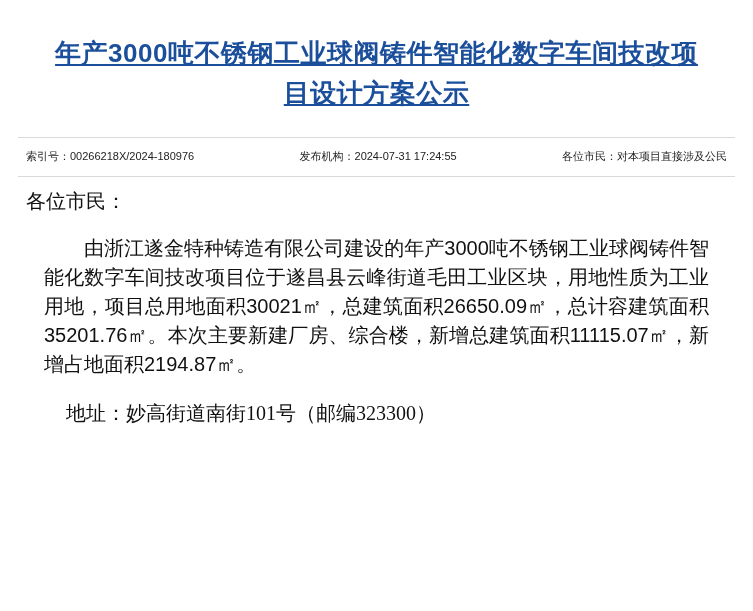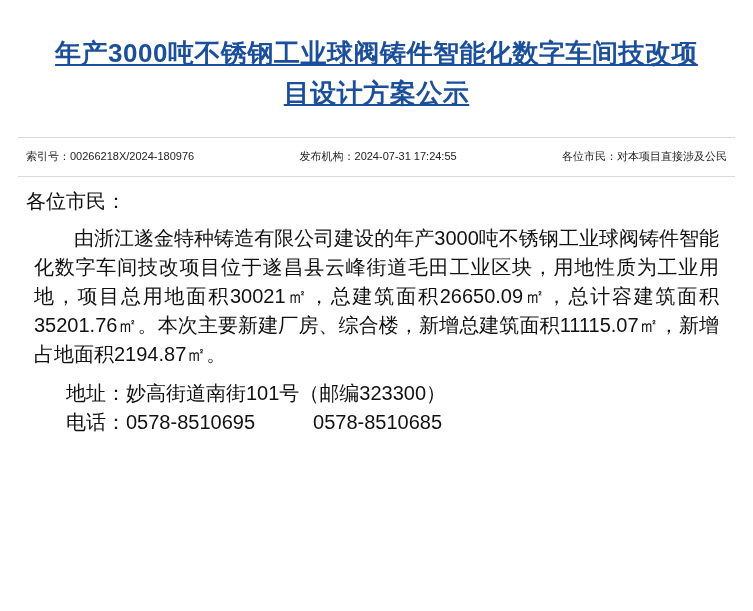--- a/index.html
+++ b/index.html
@@ -59,33 +59,34 @@
     font-size: 20px;
     line-height: 29px;
     color: #111;
     text-align: justify;
   }
   .salutation {
     margin: 0 0 2px 0;
     text-indent: 0;
   }
   .para {
-    margin: 8px;
+    margin: 18px;
     text-indent: 2em;
   }
   .contact-line {
     margin: 0;
     text-indent: 2em;
   }
   .contact-line .spacer {
     display: inline-block;
     width: 58px;
   }
   .footer-lines {
     padding-top: 2px;
+    font-family: Liberation Serif, serif;
   }
 </style>
 </head>
 <body>
 
 <div class="page">
 
   <h1 class="doc-title">年产3000吨不锈钢工业球阀铸件智能化数字车间技改项目设计方案公示</h1>
 
   <div class="meta-bar">
@@ -101,19 +102,16 @@
   </div>
 
   <div class="body-wrap">
     <p class="salutation">各位市民：</p>
     <p class="para">由浙江遂金特种铸造有限公司建设的年产3000吨不锈钢工业球阀铸件智能化数字车间技改项目位于遂昌县云峰街道毛田工业区块，用地性质为工业用地，项目总用地面积30021㎡，总建筑面积26650.09㎡，总计容建筑面积35201.76㎡。本次主要新建厂房、综合楼，新增总建筑面积11115.07㎡，新增占地面积2194.87㎡。</p>
 
     <div class="footer-lines">
       <p class="contact-line">
         <span>地址：</span><span>妙高街道南街101号（邮编323300）</span>
       </p>
-      <p class="contact-line">
-        <span>电话：</span><span>0578-8510695</span><span class="spacer"></span><span>0578-8510685</span>
-      </p>
     </div>
   </div>
 
 </div>
 
 </body></html>

